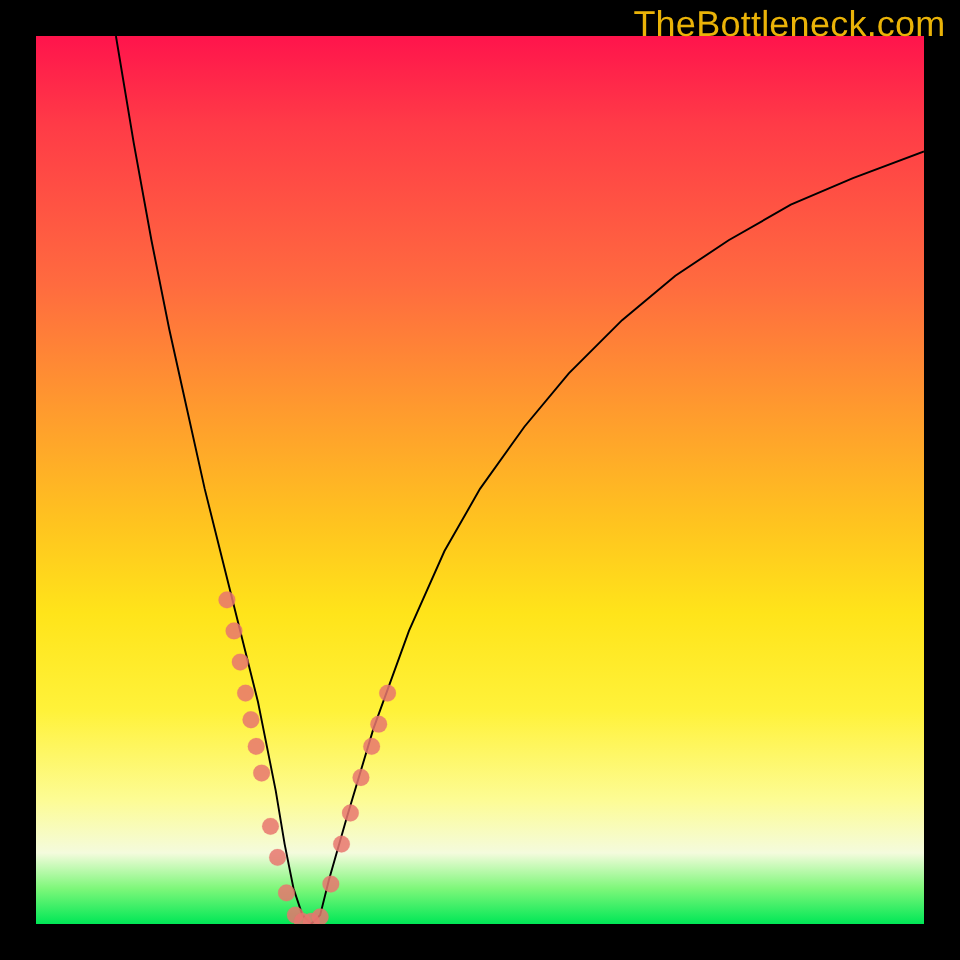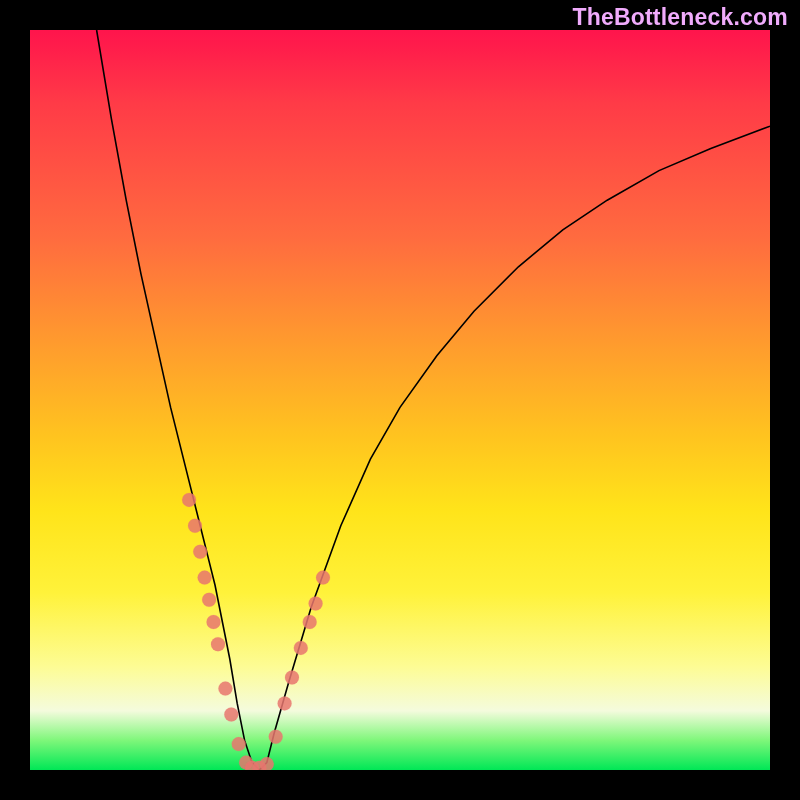--- a/index.html
+++ b/index.html
@@ -32,23 +32,23 @@
       #f4fbdd 92%,
       #7ef77a 96%,
       #00e756 100%
     );
   }
 
   .watermark {
     position: absolute;
     top: 4px;
     right: 12px;
-    color: #f0abfc;
-    font-size: 23px;
-    font-weight: 700;
+    color: #eab308;
+    font-size: 30px;
+    font-weight: 400;
     letter-spacing: 0.2px;
     font-family: Arial, sans-serif;
   }
 
   svg.curve {
     position: absolute;
     left: 0; top: 0;
     width: 740px; height: 740px;
   }
 

